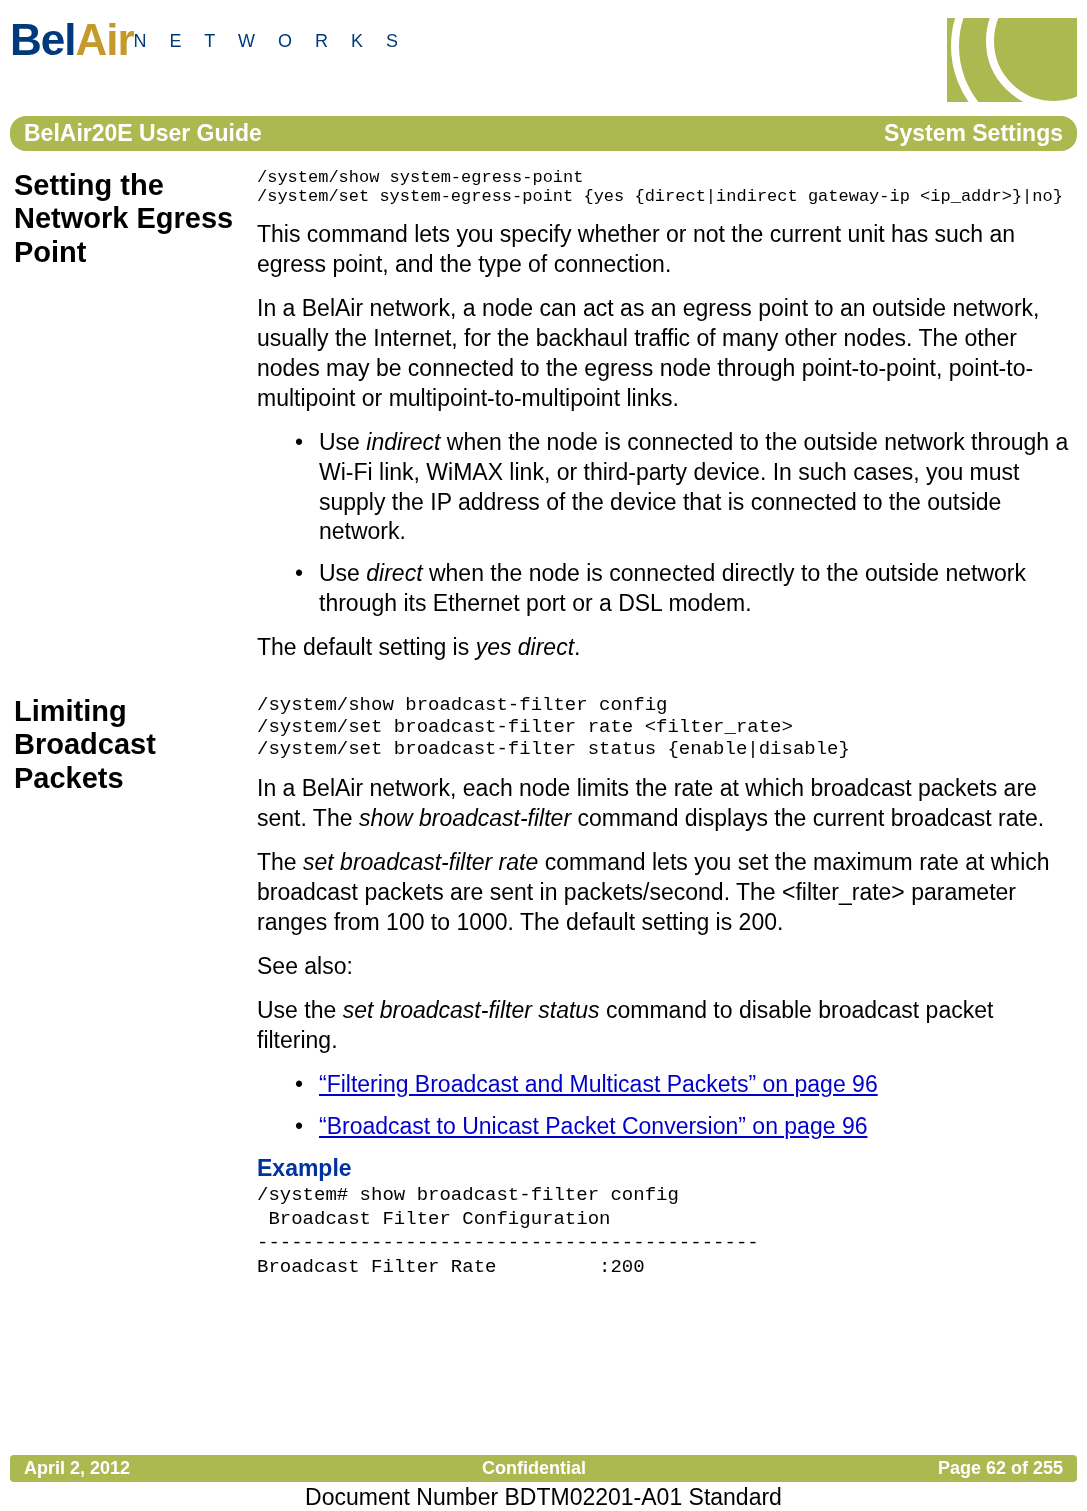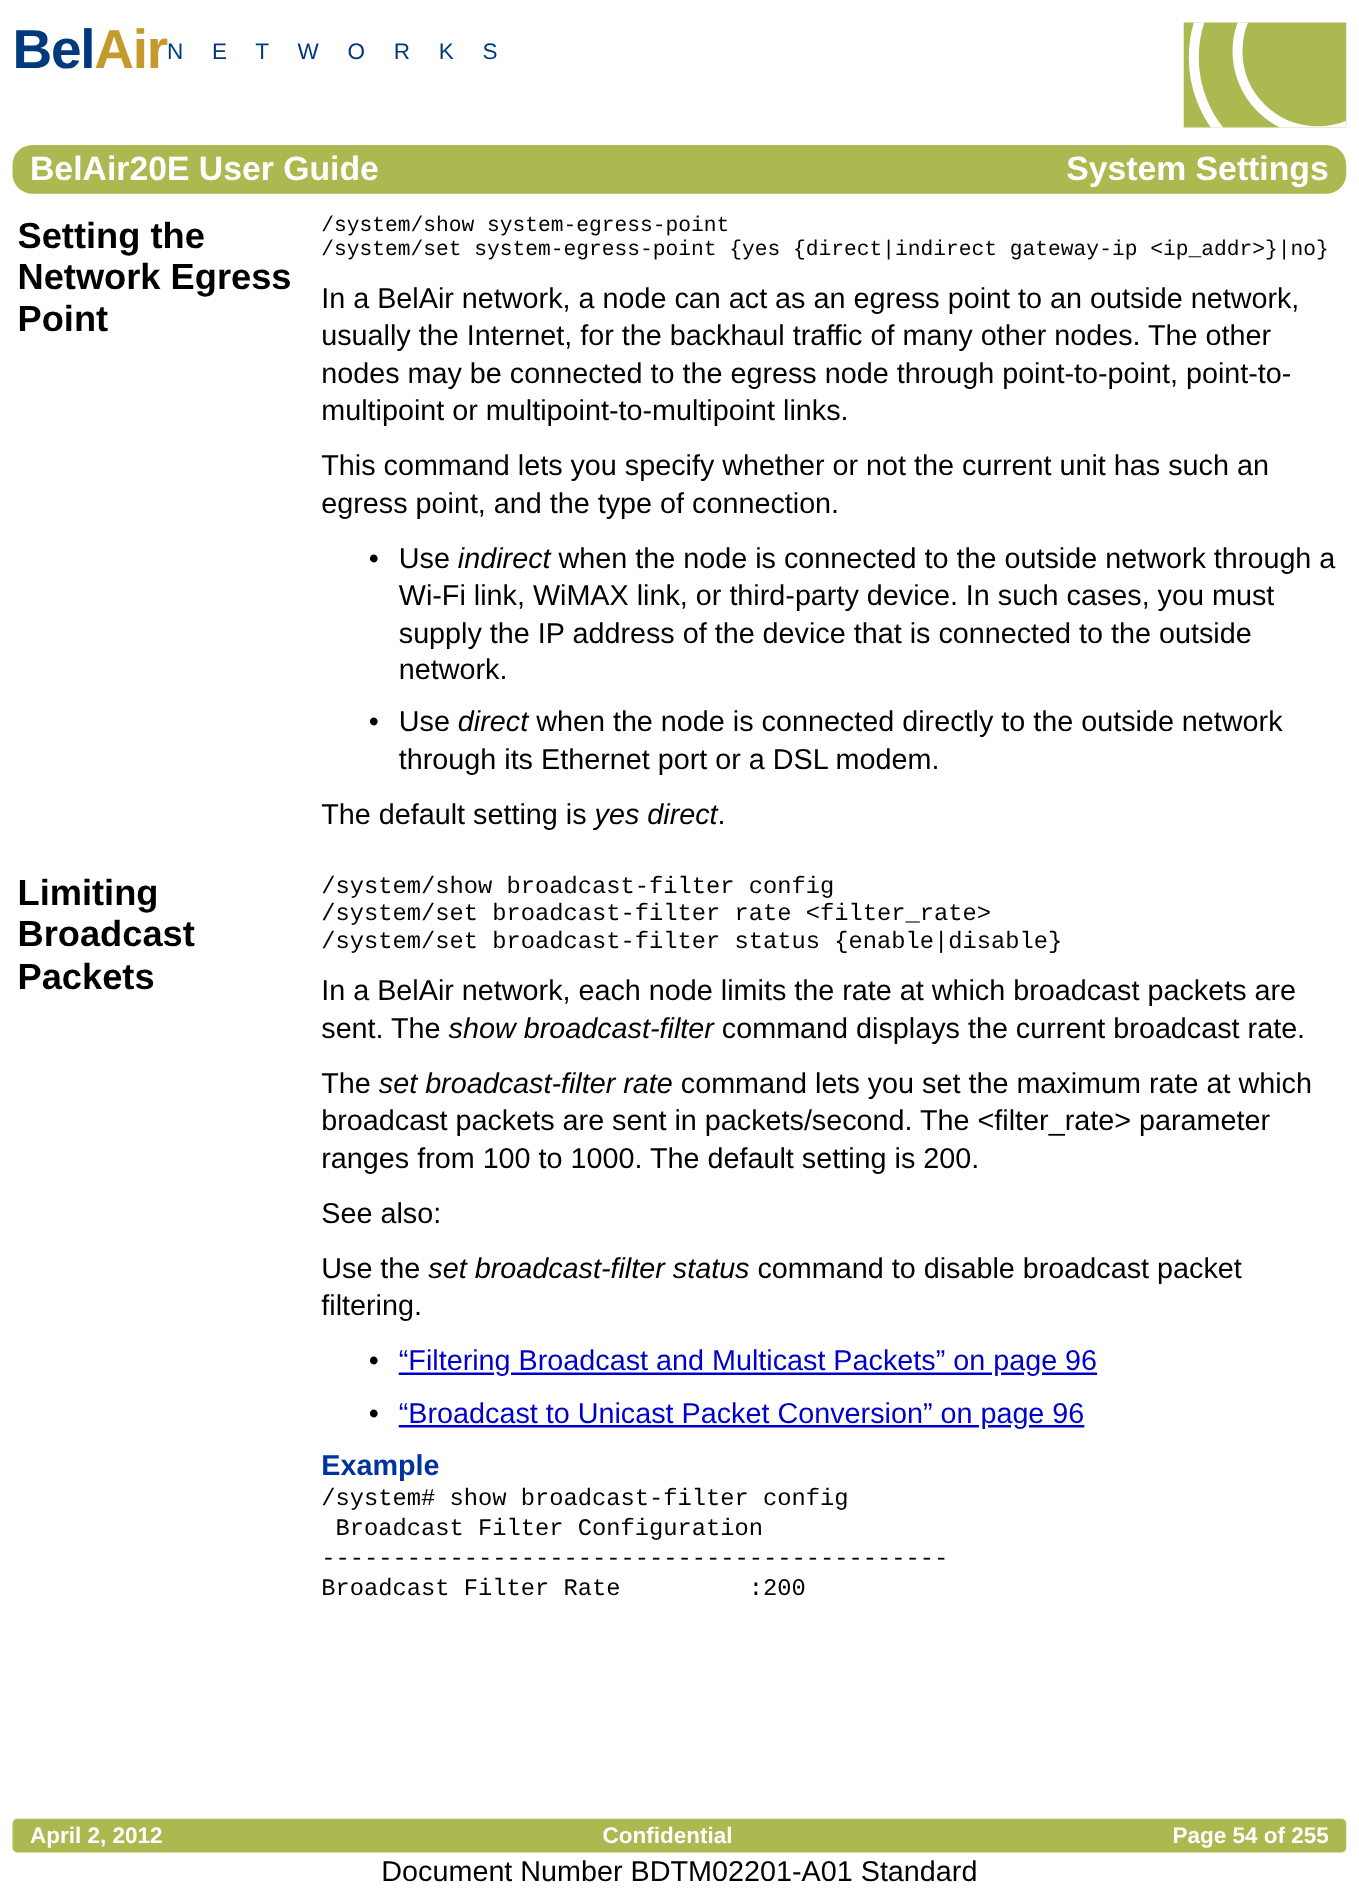--- a/index.html
+++ b/index.html
@@ -50,21 +50,21 @@
     content:"";
     position:absolute;
     border: 8px solid #fff;
     border-radius: 50%;
   }
   .logo-right::before { width:180px; height:180px; right:-70px; top:-70px; }
   .logo-right::after { width:120px; height:120px; right:-45px; top:-45px; }
   .bar {
     background: #acb850;
     color: #fff;
-    font-size: 27px;
+    font-size: 23px;
     font-weight: 700;
     padding: 4px 14px 4px 14px;
     display: flex;
     justify-content: space-between;
     border-radius: 16px;
     margin: 8px 0 18px 0;
     text-align: right;
   }
   .content {
     display: grid;
@@ -172,22 +172,22 @@
     <span>BelAir20E User Guide</span>
     <span>System Settings</span>
   </div>
 
   <div class="content">
 
     <div class="section-heading">Setting the Network Egress Point</div>
     <div class="body-col">
       <div class="code-sm">/system/show system-egress-point
 /system/set system-egress-point {yes {direct|indirect gateway-ip &lt;ip_addr&gt;}|no}</div>
+      <p>This command lets you specify whether or not the current unit has such an egress point, and the type of connection.</p>
       <p>In a BelAir network, a node can act as an egress point to an outside network, usually the Internet, for the backhaul traffic of many other nodes. The other nodes may be connected to the egress node through point-to-point, point-to-multipoint or multipoint-to-multipoint links.</p>
-      <p>This command lets you specify whether or not the current unit has such an egress point, and the type of connection.</p>
       <ul class="bullets">
         <li><span>Use </span><span class="italic">indirect</span><span> when the node is connected to the outside network through a Wi-Fi link, WiMAX link, or third-party device. In such cases, you must supply the IP address of the device that is connected to the outside network.</span></li>
         <li><span>Use </span><span class="italic">direct</span><span> when the node is connected directly to the outside network through its Ethernet port or a DSL modem.</span></li>
       </ul>
       <p><span>The default setting is </span><span class="italic">yes direct</span><span>.</span></p>
     </div>
 
     <div class="spacer-row"></div>
       <div class="spacer-row"></div>
 
@@ -212,16 +212,16 @@
     </div>
 
   </div>
 
 </div>
 
 <div class="footer">
   <div class="footer-bar">
     <span>April 2, 2012</span>
     <span>Confidential</span>
-    <span>Page 54 of 255</span>
+    <span>Page 62 of 255</span>
   </div>
   <div class="footer-docnum">Document Number BDTM02201-A01 Standard</div>
 </div>
 
 </body></html>

